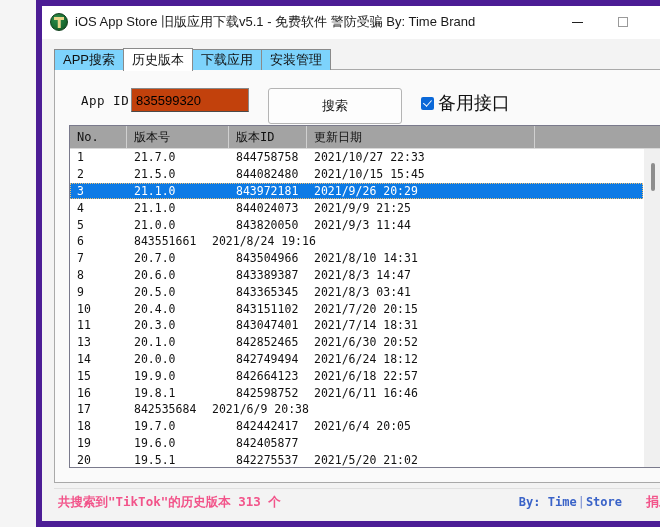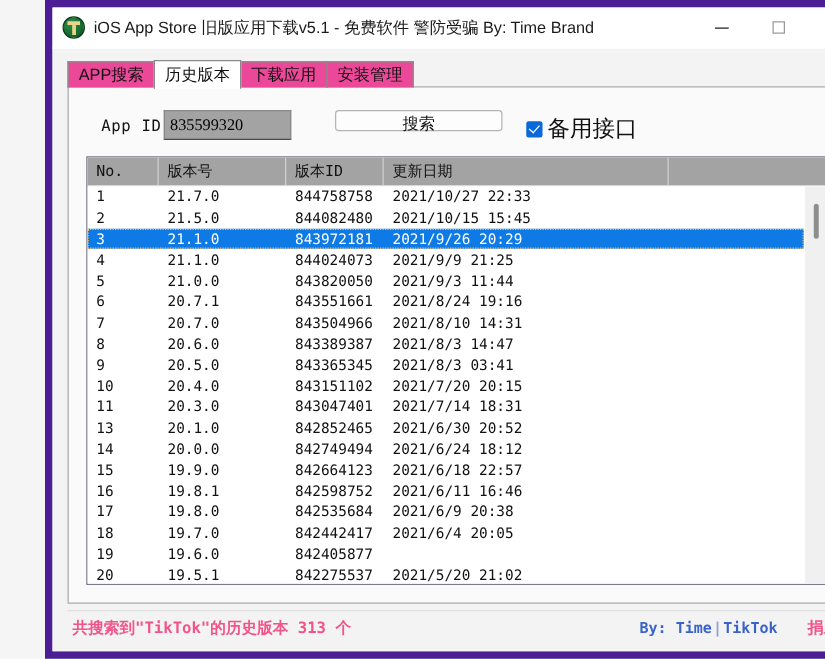--- a/index.html
+++ b/index.html
@@ -139,21 +139,21 @@
   .tab {
     height: 21px;
     box-sizing: border-box;
     padding: 0 8px;
     font-size: 13px;
     color: #111;
     display: flex;
     align-items: center;
     border: 1px solid #8a8a8a;
     border-bottom: none;
-    background: #ec4899;
+    background: #7dd3fc;
     margin-right: -1px;
     white-space: nowrap;
   }
   .tab.active {
     background: #ffffff;
     height: 23px;
     margin-bottom: -1px;
     border-color: #8a8a8a;
     z-index: 4;
     position: relative;
@@ -184,38 +184,38 @@
     top: 5px;
     font-family: "DejaVu Sans Mono", monospace;
     font-size: 12.5px;
     color: #111;
     letter-spacing: 0.5px;
   }
   .appid-input {
     position: absolute;
     left: 76px;
     top: 0px;
-    width: 102px;
+    width: 118px;
     height: 24px;
     box-sizing: border-box;
     border: 1px solid #898989;
     border-bottom-color: #4a4a4a;
-    background: #a3a3a3;
-    font-family: Liberation Serif, serif;
+    background: #c2410c;
+    font-family: Liberation Sans, sans-serif;
     font-size: 13px;
     color: #000;
     padding: 0 4px;
     outline: none;
   }
   .search-btn {
     position: absolute;
     left: 213px;
     top: 0px;
     width: 134px;
-    height: 17px;
+    height: 36px;
     box-sizing: border-box;
     border: 1px solid #b4b4b4;
     border-radius: 3px;
     background: #fdfdfd;
     font-family: Liberation Sans, sans-serif;
     font-size: 13px;
     color: #111;
     cursor: default;
   }
   .chk-wrap {
@@ -464,21 +464,20 @@
                 <div class="cell c3">2021/9/9 21:25</div>
               </div>
               <div class="row">
                 <div class="cell c0">5</div>
                 <div class="cell c1">21.0.0</div>
                 <div class="cell c2">843820050</div>
                 <div class="cell c3">2021/9/3 11:44</div>
               </div>
               <div class="row">
                 <div class="cell c0">6</div>
-                <div class="cell c1">20.7.1</div>
                 <div class="cell c2">843551661</div>
                 <div class="cell c3">2021/8/24 19:16</div>
               </div>
               <div class="row">
                 <div class="cell c0">7</div>
                 <div class="cell c1">20.7.0</div>
                 <div class="cell c2">843504966</div>
                 <div class="cell c3">2021/8/10 14:31</div>
               </div>
               <div class="row">
@@ -524,21 +523,20 @@
                 <div class="cell c3">2021/6/18 22:57</div>
               </div>
               <div class="row">
                 <div class="cell c0">16</div>
                 <div class="cell c1">19.8.1</div>
                 <div class="cell c2">842598752</div>
                 <div class="cell c3">2021/6/11 16:46</div>
               </div>
               <div class="row">
                 <div class="cell c0">17</div>
-                <div class="cell c1">19.8.0</div>
                 <div class="cell c2">842535684</div>
                 <div class="cell c3">2021/6/9 20:38</div>
               </div>
               <div class="row">
                 <div class="cell c0">18</div>
                 <div class="cell c1">19.7.0</div>
                 <div class="cell c2">842442417</div>
                 <div class="cell c3">2021/6/4 20:05</div>
               </div>
               <div class="row">
@@ -558,20 +556,20 @@
           </div>
         </div>
       </div>
 
     </div>
 
     <div class="statusbar">
       <div class="status-text">共搜索到"TikTok"的历史版本 313 个</div>
       <div class="status-right">
         <div class="brand">
-          <span>By: Time</span><span class="sep">|</span><span>TikTok</span>
+          <span>By: Time</span><span class="sep">|</span><span>Store</span>
         </div>
         <div class="donate">捐助</div>
       </div>
     </div>
 
   </div>
 </div>
 
 </body></html>

